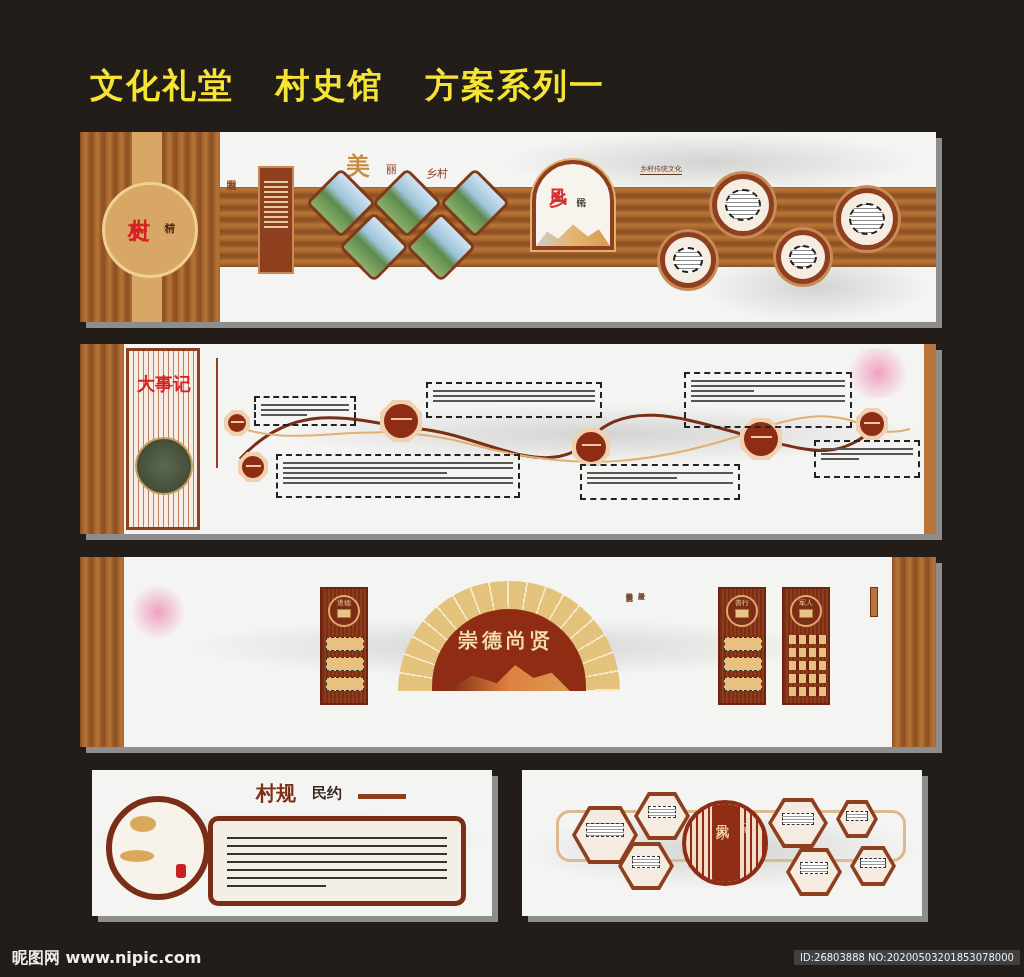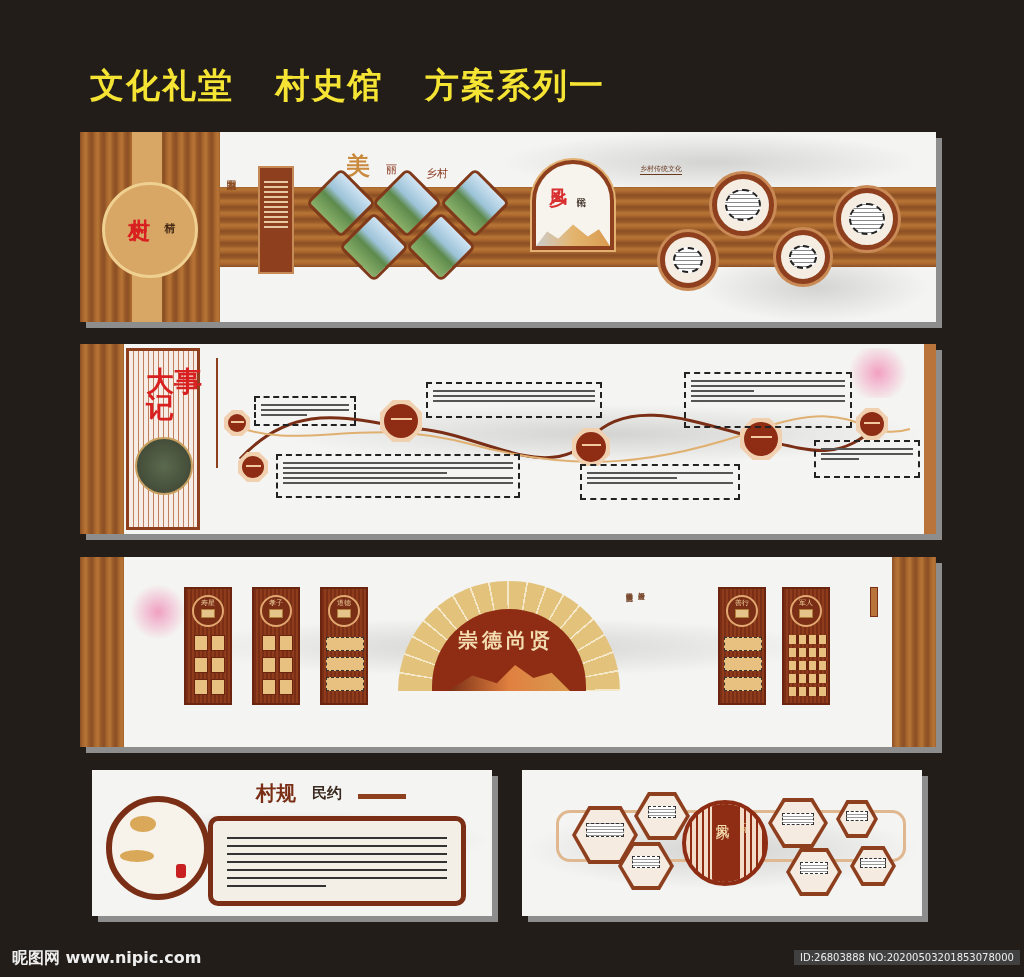--- a/index.html
+++ b/index.html
@@ -90,21 +90,21 @@
       </div>
     <div class="circ" style="left:756px;top:56px;width:62px;height:62px;">
         <div class="circ-inner"></div>
       </div>
   </div>
 
   <div class="panel" style="left:80px;top:344px;width:856px;height:190px;">
     <div class="ink" style="left:200px;top:60px;width:650px;height:60px;"></div>
     <div class="abs wood" style="left:0;top:0;width:44px;height:190px;"></div>
     <div class="abs" style="left:46px;top:4px;width:74px;height:182px;border:3px solid #8e3f1e;background:repeating-linear-gradient(90deg,#f6eee6 0,#f6eee6 4px,#c08060 4px,#c08060 5px);">
-      <span class="abs" style="left:17px;top:20px;font-size:28px;font-weight:bold;color:#d82020;font-family:Liberation Mono, monospace;line-height:26px;width:58px;">大事记</span>
+      <span class="abs" style="left:8px;top:20px;font-size:18px;font-weight:bold;color:#d82020;font-family:Liberation Sans, sans-serif;line-height:26px;width:58px;">大事记</span>
       <div class="abs" style="left:6px;top:86px;width:58px;height:58px;border-radius:50%;background:radial-gradient(circle,#5b6a4e,#3a4030);border:2px solid #c9a060;"></div>
     </div>
     <div class="abs" style="left:136px;top:14px;width:2px;height:110px;background:#8e3f1e;"></div>
     <svg class="abs" style="left:140px;top:40px;" width="700" height="100">
       <path d="M20,75 C80,10 140,40 200,45 S330,100 370,55 S480,40 540,55 S620,75 660,40" stroke="#7a2e15" stroke-width="3" fill="none"></path>
       <path d="M10,40 C80,70 140,30 250,60 S440,80 540,45 S640,60 690,45" stroke="#e0b070" stroke-width="2" fill="none"></path>
     </svg>
     <div class="octo" style="left:144px;top:66px;width:26px;height:26px;">
         <div class="in"></div>
         <div class="bar" style="top:11px;"></div>
@@ -166,38 +166,20 @@
     <div class="abs" style="left:770px;top:4px;width:70px;height:50px;background:radial-gradient(circle at 40% 50%,#f2a0c0,rgba(242,160,192,0) 60%);"></div>
     <div class="abs" style="left:844px;top:0;width:12px;height:190px;background:#b8743a;"></div>
   </div>
 
   <div class="panel" style="left:80px;top:557px;width:856px;height:190px;">
     <div class="ink" style="left:100px;top:60px;width:650px;height:60px;"></div>
     <div class="abs wood" style="left:0;top:0;width:44px;height:190px;"></div>
     <div class="abs" style="left:48px;top:20px;width:60px;height:70px;background:radial-gradient(circle,#f0a0c0,rgba(240,160,192,0) 60%);"></div>
     <div class="abs wood" style="left:812px;top:0;width:44px;height:190px;"></div>
 
-    <div class="card" style="left:104px;top:30px;">
-      <div class="ring"><span>寿星</span><span class="plate"></span></div>
-      <div class="cell" style="left:8px;top:46px;width:14px;height:16px;"></div>
-        <div class="cell" style="left:25px;top:46px;width:14px;height:16px;"></div>
-      <div class="cell" style="left:8px;top:68px;width:14px;height:16px;"></div>
-        <div class="cell" style="left:25px;top:68px;width:14px;height:16px;"></div>
-      <div class="cell" style="left:8px;top:90px;width:14px;height:16px;"></div>
-        <div class="cell" style="left:25px;top:90px;width:14px;height:16px;"></div>
-    </div>
-    <div class="card" style="left:172px;top:30px;">
-      <div class="ring"><span>孝子</span><span class="plate"></span></div>
-      <div class="cell" style="left:8px;top:46px;width:14px;height:16px;"></div>
-        <div class="cell" style="left:25px;top:46px;width:14px;height:16px;"></div>
-      <div class="cell" style="left:8px;top:68px;width:14px;height:16px;"></div>
-        <div class="cell" style="left:25px;top:68px;width:14px;height:16px;"></div>
-      <div class="cell" style="left:8px;top:90px;width:14px;height:16px;"></div>
-        <div class="cell" style="left:25px;top:90px;width:14px;height:16px;"></div>
-    </div>
     <div class="card" style="left:240px;top:30px;">
       <div class="ring"><span>道德</span><span class="plate"></span></div>
       <div class="cell" style="left:4px;top:48px;width:38px;height:14px;border:1px dashed #333;"></div>
       <div class="cell" style="left:4px;top:68px;width:38px;height:14px;border:1px dashed #333;"></div>
       <div class="cell" style="left:4px;top:88px;width:38px;height:14px;border:1px dashed #333;"></div>
     </div>
 
     <div class="abs" style="left:318px;top:24px;width:222px;height:110px;border-radius:111px 111px 0 0;background:repeating-conic-gradient(from -90deg at 50% 100%,#e3c37c 0deg 9deg,#f5e8c8 9deg 10deg);">
       <div class="abs" style="left:34px;top:28px;width:154px;height:82px;border-radius:77px 77px 0 0;background:#8e2d14;"></div>
       <span class="abs" style="left:60px;top:46px;font-size:20px;font-weight:bold;color:#f3dcb0;letter-spacing:4px;font-family:'DejaVu Serif',serif;">崇德尚贤</span>

